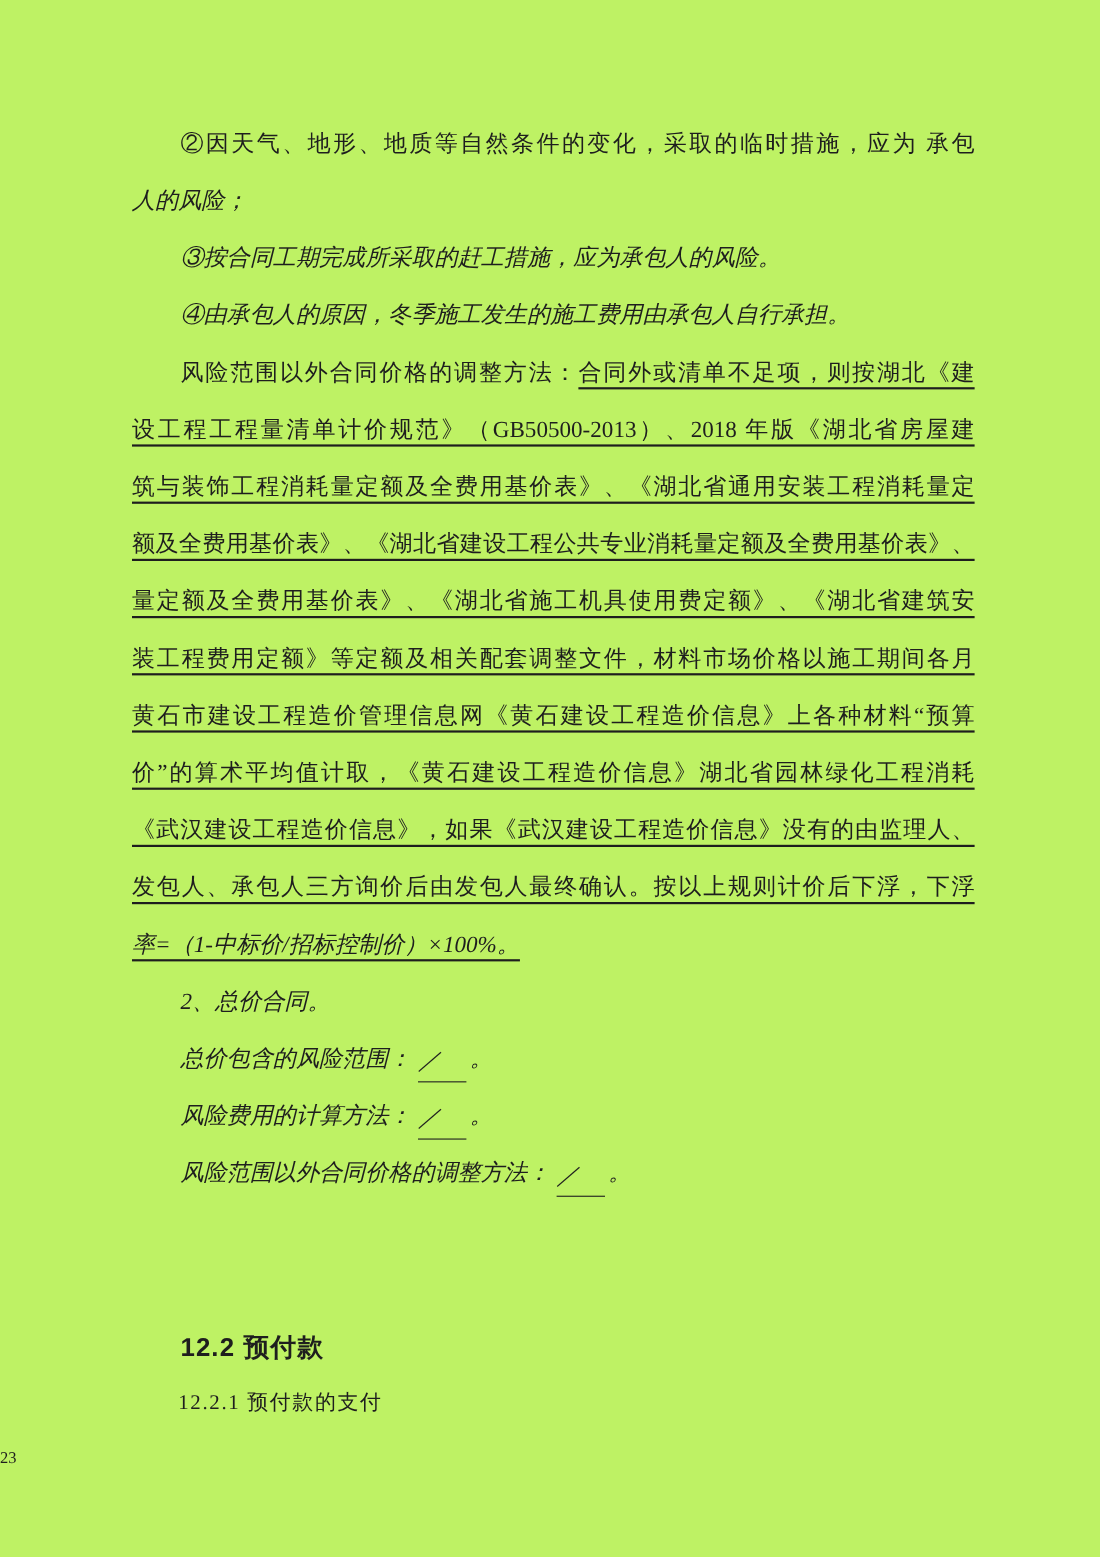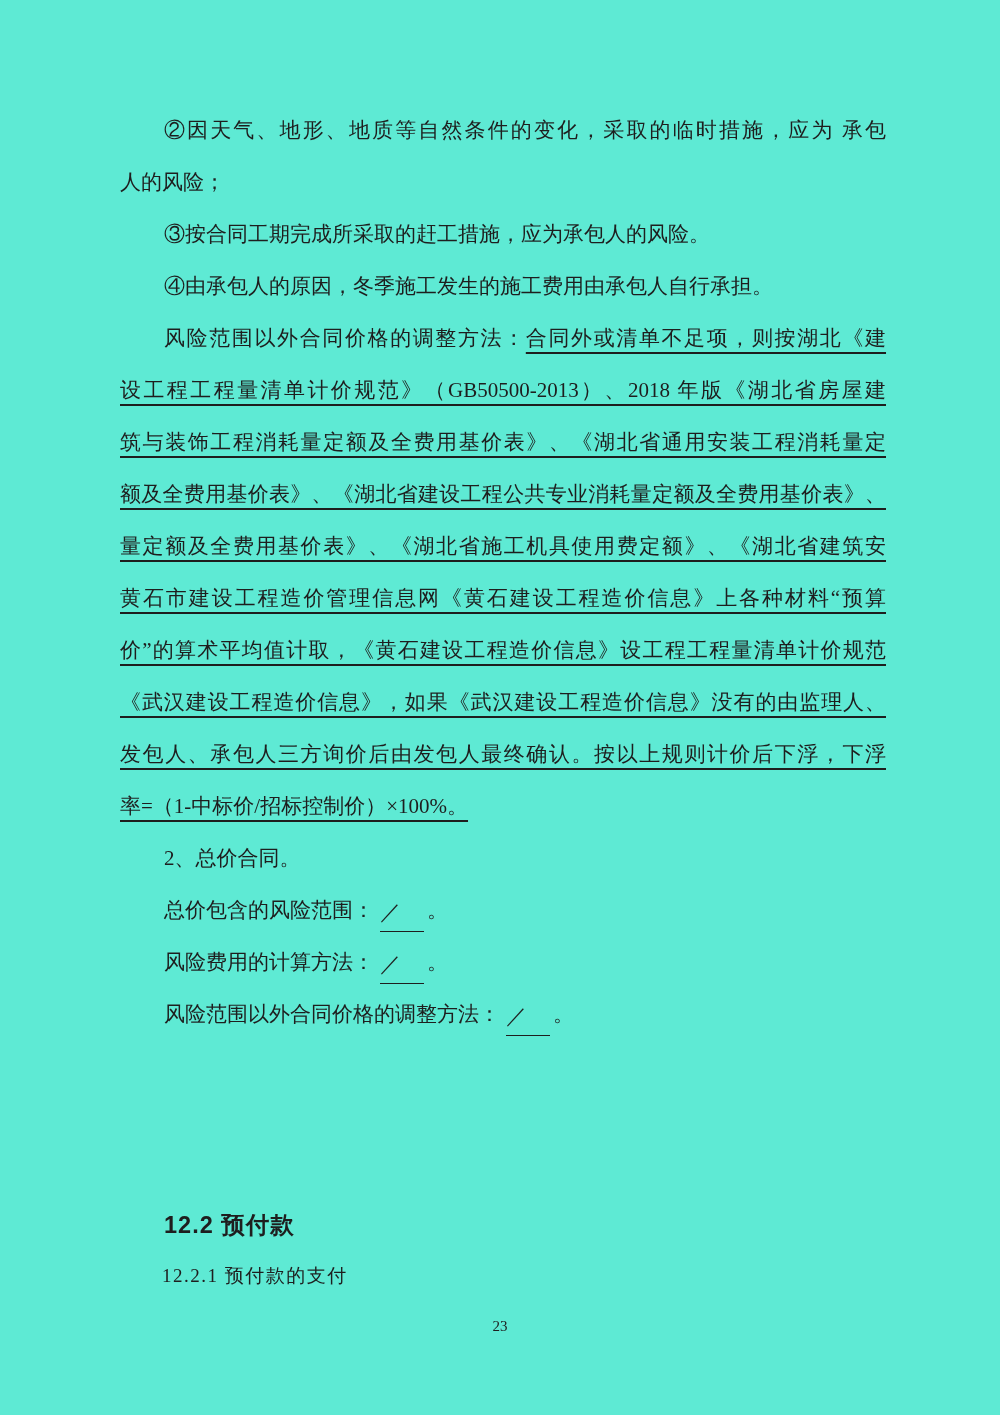--- a/index.html
+++ b/index.html
@@ -1,35 +1,35 @@
 <!DOCTYPE html>
 <html><head>
 <meta charset="utf-8">
 <style>
   html,body{margin:0;padding:0;background:#ffffff;}
   .page{
     position:relative;
     width:1000px;height:1415px;
-    background:#5eead4;
+    background:#bef264;
     color:#1e1e1e;
     font-family:"Liberation Serif","DejaVu Serif",serif;
     overflow:hidden;
   }
   .body-text{
     position:absolute;
     left:120px;top:104px;
     width:766px;
   }
   .line{
     height:52px;
     line-height:52px;
     font-size:21px;
     white-space:nowrap;
   }
-  .wrapok{white-space:normal;}
+  .wrapok{white-space:normal;font-style:italic;}
   .justify{
     text-align:justify;
     text-align-last:justify;
     white-space:normal;
   }
   .indent{text-indent:44px;}
   .indent-sm{text-indent:18px;}
   .u{
     text-decoration:underline;
     text-decoration-thickness:1.6px;
@@ -58,40 +58,40 @@
   .subheading{
     height:50px;line-height:50px;
     text-indent:42px;
     font-size:19px;
     letter-spacing:1.5px;
   }
   .footer{
     position:absolute;
     left:0;top:1318px;
     width:100%;
-    text-align:center;
     font-size:15px;
   }
 </style>
 </head>
 <body>
 
 <div class="page">
   <div class="body-text">
       <div class="line justify indent"><span class="">②因天气、地形、地质等自然条件的变化，采取的临时措施，应为 承包</span></div>
       <div class="line wrapok"><span class="">人的风险；</span></div>
       <div class="line wrapok indent"><span class="">③按合同工期完成所采取的赶工措施，应为承包人的风险。</span></div>
       <div class="line wrapok indent"><span class="">④由承包人的原因，冬季施工发生的施工费用由承包人自行承担。</span></div>
       <div class="line justify indent"><span class="">风险范围以外合同价格的调整方法：</span><span class="u">合同外或清单不足项，则按湖北《建</span></div>
       <div class="line justify"><span class="u">设工程工程量清单计价规范》（GB50500-2013）、2018 年版《湖北省房屋建</span></div>
       <div class="line justify"><span class="u">筑与装饰工程消耗量定额及全费用基价表》、《湖北省通用安装工程消耗量定</span></div>
       <div class="line justify"><span class="u">额及全费用基价表》、《湖北省建设工程公共专业消耗量定额及全费用基价表》、</span></div>
       <div class="line justify"><span class="u">量定额及全费用基价表》、《湖北省施工机具使用费定额》、《湖北省建筑安</span></div>
+      <div class="line justify"><span class="u">装工程费用定额》等定额及相关配套调整文件，材料市场价格以施工期间各月</span></div>
       <div class="line justify"><span class="u">黄石市建设工程造价管理信息网《黄石建设工程造价信息》上各种材料“预算</span></div>
-      <div class="line justify"><span class="u">价”的算术平均值计取，《黄石建设工程造价信息》设工程工程量清单计价规范</span></div>
+      <div class="line justify"><span class="u">价”的算术平均值计取，《黄石建设工程造价信息》湖北省园林绿化工程消耗</span></div>
       <div class="line justify"><span class="u">《武汉建设工程造价信息》，如果《武汉建设工程造价信息》没有的由监理人、</span></div>
       <div class="line justify"><span class="u">发包人、承包人三方询价后由发包人最终确认。按以上规则计价后下浮，下浮</span></div>
       <div class="line wrapok"><span class="u">率=（1-中标价/招标控制价）×100%。</span></div>
       <div class="line wrapok indent"><span class="">2、总价合同。</span></div>
       <div class="line wrapok indent"><span class="">总价包含的风险范围：</span><span class=" blank">／</span><span class="">。</span></div>
       <div class="line wrapok indent"><span class="">风险费用的计算方法：</span><span class=" blank">／</span><span class="">。</span></div>
       <div class="line wrapok indent"><span class="">风险范围以外合同价格的调整方法：</span><span class=" blank">／</span><span class="">。</span></div>
     </div>
   <div class="heading-wrap" style="position:absolute;left:120px;top:1196px;width:766px;">
     <div class="heading">12.2 预付款</div>

